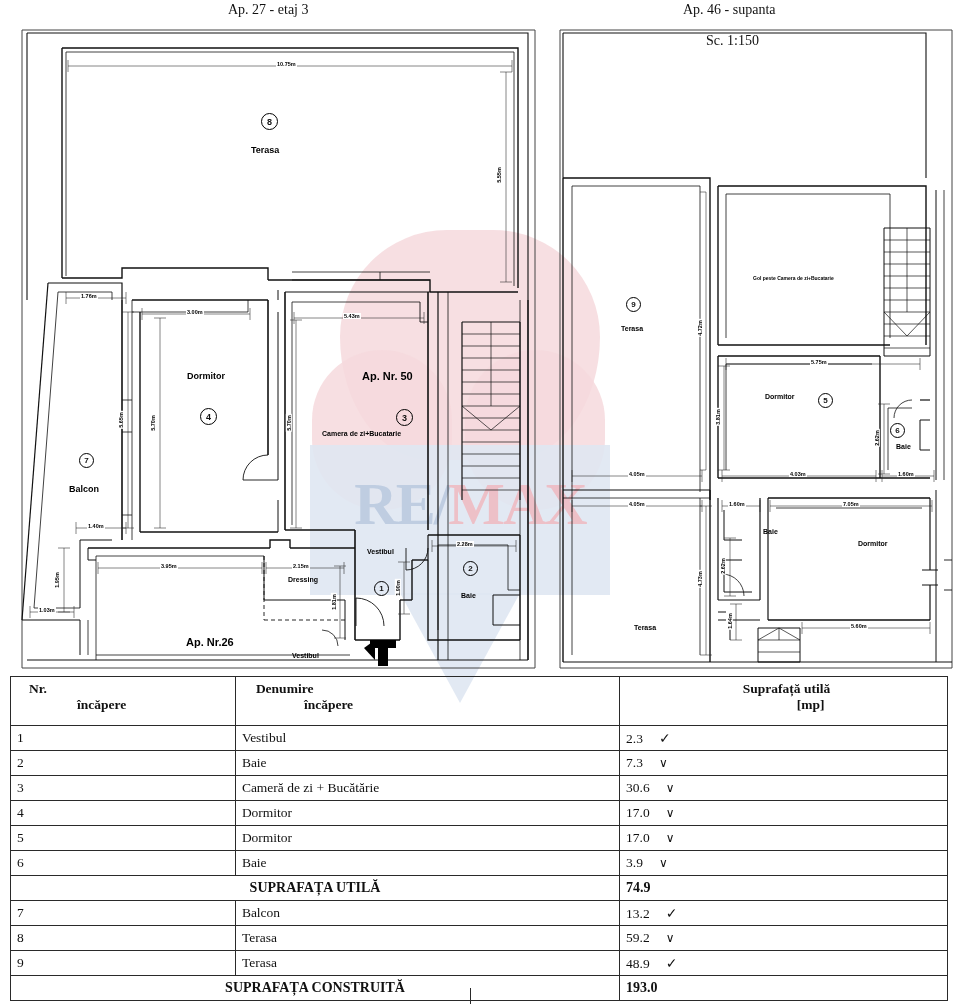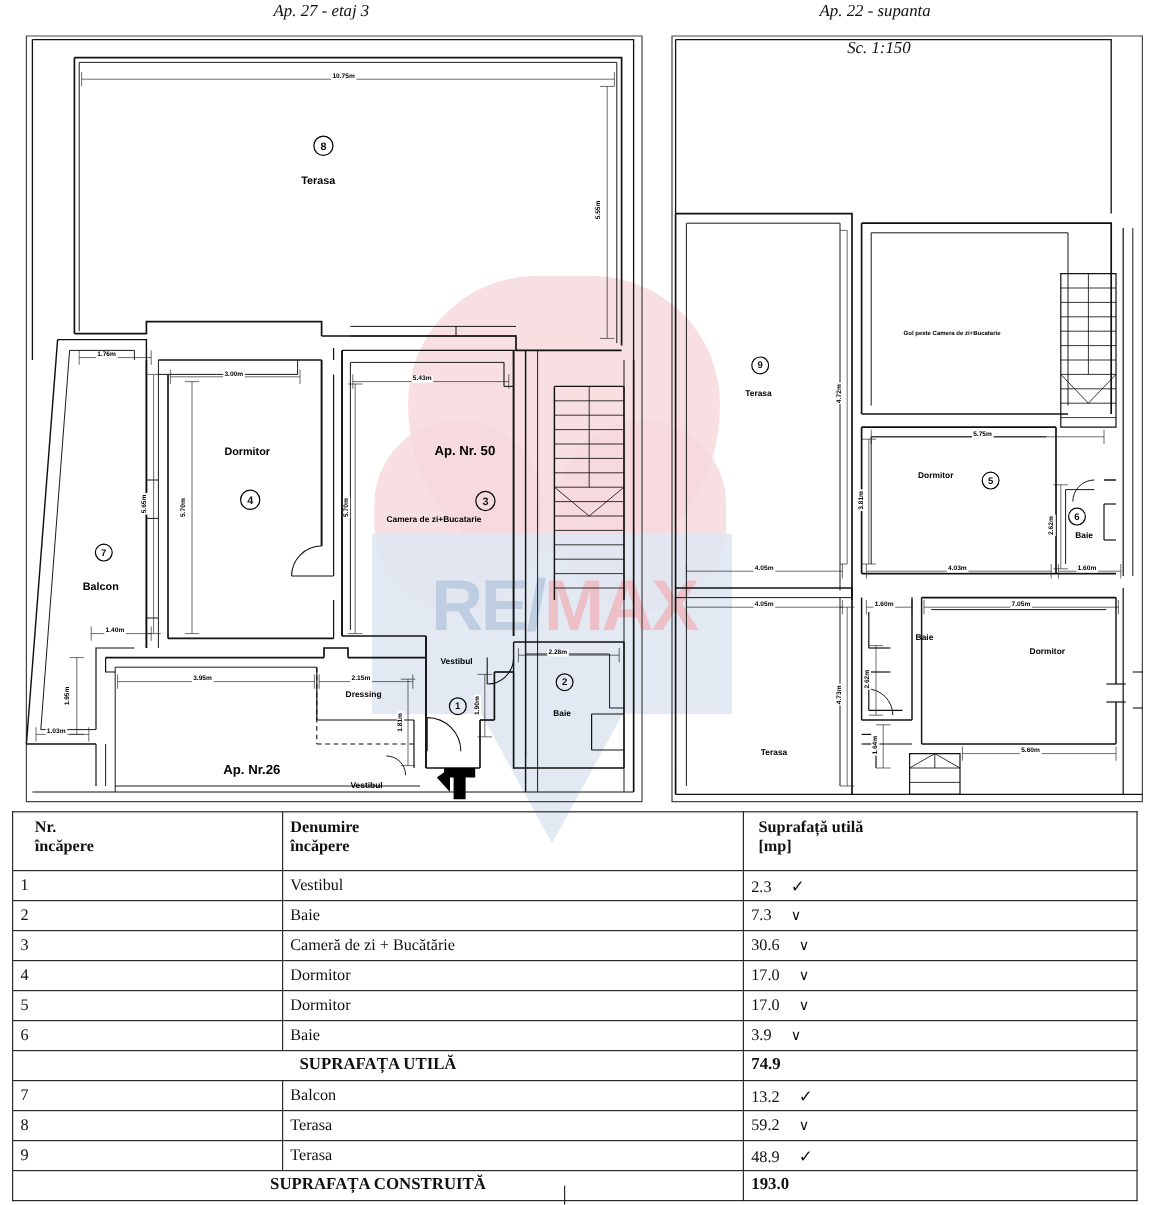--- a/index.html
+++ b/index.html
@@ -15,33 +15,33 @@
   .wm-balloon{position:absolute;left:40px;top:0;width:260px;height:230px;
      background:#f6d9dd;border-radius:130px 130px 110px 110px/130px 130px 150px 150px;opacity:.85;}
   .wm-balloon2{position:absolute;left:12px;top:120px;width:140px;height:160px;background:#f6d9dd;
      border-radius:70px;opacity:.85;}
   .wm-balloon3{position:absolute;left:165px;top:120px;width:140px;height:160px;background:#f6d9dd;
      border-radius:70px;opacity:.85;}
   .wm-bluebox{position:absolute;left:10px;top:215px;width:300px;height:150px;background:#dfe7f2;opacity:.9;}
   .wm-bluetri{position:absolute;left:100px;top:363px;width:0;height:0;
      border-left:60px solid transparent;border-right:60px solid transparent;border-top:110px solid #dfe7f2;opacity:.9;}
   .wm-text{position:absolute;left:20px;top:240px;width:300px;text-align:center;
-     font-family:Liberation Sans, sans-serif;font-weight:bold;font-size:60px;letter-spacing:-2px;
+     font-family:Liberation Serif, serif;font-weight:bold;font-size:60px;letter-spacing:-2px;
      color:#b9c9df;opacity:.85;}
   .wm-text .red{color:#f0b9c0;}
 
   
   #plan-area{position:absolute;left:0;top:0;width:960px;height:672px;z-index:2;}
   #plan-svg{position:absolute;left:0;top:0;}
 
   
   .plabel{position:absolute;font-family:"Liberation Sans", sans-serif;font-weight:bold;
           color:#000;white-space:nowrap;z-index:4;}
   .ptitle{position:absolute;font-family:"Liberation Serif", serif;font-size:14px;color:#111;
-          white-space:nowrap;z-index:4;font-style:italic;}
+          white-space:nowrap;z-index:4;}
   .roomname{font-size:9px;}
   .roomname-sm{font-size:7px;}
   .apname{font-size:11px;}
   .dim{position:absolute;font-family:"Liberation Sans", sans-serif;font-size:5.5px;font-weight:bold;
        color:#000;white-space:nowrap;z-index:4;background:#fff;padding:0 1px;}
   .dimv{position:absolute;font-family:"Liberation Sans", sans-serif;font-size:5.5px;font-weight:bold;
        color:#000;white-space:nowrap;z-index:4;background:#fff;padding:0 1px;
        transform-origin:center;transform:rotate(-90deg);}
   .circnum{position:absolute;width:15px;height:15px;border:1px solid #000;border-radius:50%;
        font-family:"Liberation Sans", sans-serif;font-size:9px;font-weight:bold;
@@ -51,23 +51,23 @@
   
   #tbl-wrap{position:absolute;left:10px;top:676px;width:938px;z-index:3;}
   table.areas{border-collapse:collapse;width:100%;font-family:"Liberation Serif", serif;
      font-size:13.5px;color:#111;}
   table.areas td{border:1px solid #2a2a2a;padding:2px 6px;height:20px;vertical-align:middle;}
   td.c-nr{width:24%;text-align:left;padding-left:18px;}
   td.c-name{width:41%;text-align:left;padding-left:20px;}
   td.c-area{width:35%;text-align:left;padding-left:52px;}
   tr.hdr td{height:42px;vertical-align:top;padding-top:4px;font-weight:bold;}
   tr.hdr td.c-nr{padding-left:18px;}
-  tr.hdr td.c-name{padding-left:6px;}
+  tr.hdr td.c-name{padding-left:20px;}
   tr.hdr td.c-area{padding-left:12px;}
-  .hdr-l2{display:block;}
+  .hdr-l2{display:block;margin-left:48px;}
   tr.total td{font-weight:bold;font-size:14px;}
   tr.total td.c-span{text-align:center;}
   .chk{display:inline-block;margin-left:16px;font-family:"Liberation Sans", sans-serif;font-size:12px;}
   .chk.big{font-size:14px;}
   .bottom-stub{position:absolute;left:470px;top:988px;width:1px;height:16px;background:#2a2a2a;z-index:5;}
 </style>
 </head>
 <body>
 
 <div id="watermark">
@@ -462,21 +462,21 @@
   <div class="dimv" style="left:280px;top:420px;">5.70m</div>
   <div class="dim" style="left:87px;top:523px;">1.40m</div>
   <div class="dimv" style="left:48px;top:577px;">1.95m</div>
   <div class="dim" style="left:38px;top:607px;">1.03m</div>
   <div class="dim" style="left:160px;top:563px;">3.95m</div>
   <div class="dim" style="left:292px;top:563px;">2.15m</div>
   <div class="dimv" style="left:325px;top:599px;">1.81m</div>
   <div class="dim" style="left:456px;top:541px;">2.28m</div>
   <div class="dimv" style="left:389px;top:585px;">1.90m</div>
 
-  <div class="ptitle" style="left:683px;top:2px;">Ap. 22 - supanta</div>
+  <div class="ptitle" style="left:683px;top:2px;">Ap. 46 - supanta</div>
   <div class="ptitle" style="left:706px;top:33px;">Sc. 1:150</div>
 
   <div class="circnum sm" style="left:626px;top:297px;">9</div>
   <div class="plabel roomname-sm" style="left:621px;top:325px;">Terasa</div>
 
   <div class="plabel" style="left:753px;top:275px;font-size:5px;">Gol peste Camera de zi+Bucatarie</div>
 
   <div class="circnum sm" style="left:818px;top:393px;">5</div>
   <div class="plabel roomname-sm" style="left:765px;top:393px;">Dormitor</div>
 
@@ -508,21 +508,21 @@
     <tbody>
       <tr class="hdr">
         <td class="c-nr">
           <span>Nr.</span>
           <span class="hdr-l2">încăpere</span>
         </td>
         <td class="c-name">
           <span>Denumire</span>
           <span class="hdr-l2">încăpere</span>
         </td>
-        <td class="c-area" style="padding-left:12px;">
+        <td class="c-area" style="padding-left:12px;text-align:center;">
           <span>Suprafață utilă</span>
           <span class="hdr-l2">[mp]</span>
         </td>
       </tr>
 
       <tr>
         <td class="c-nr">1</td>
         <td class="c-name">Vestibul</td>
         <td class="c-area"><span>2.3</span><span class="chk big">✓</span></td>
       </tr>

